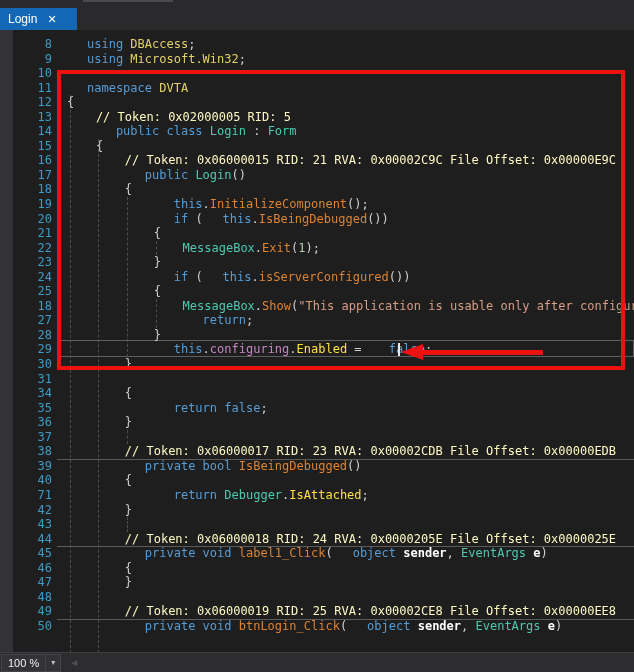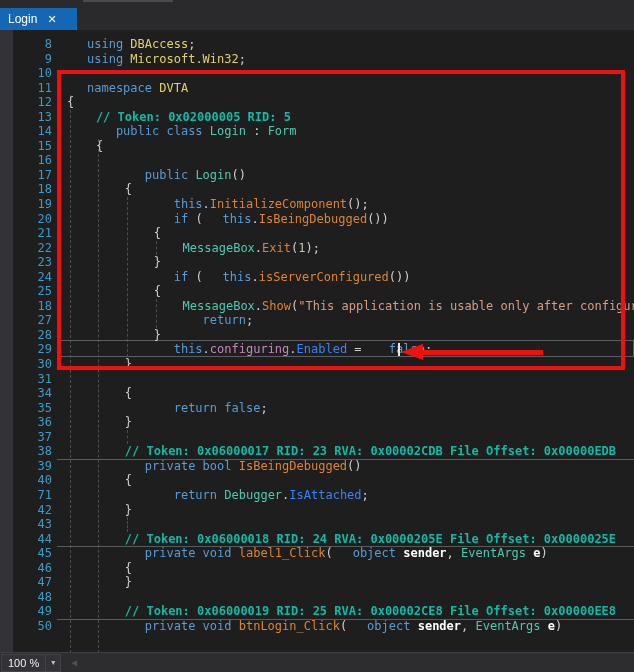--- a/index.html
+++ b/index.html
@@ -20,24 +20,24 @@
   .code-lines { position:absolute; left:0; top:7px; width:100%; z-index:3;
                 font-family:"DejaVu Sans Mono", monospace; font-size:12px; }
   .line { display:flex; height:14.55px; line-height:14.55px; white-space:pre; }
   .ln { display:inline-block; width:52px; text-align:right; color:#3d9bc7; flex:0 0 52px; }
   .codetxt { margin-left:15px; white-space:pre; }
 
   .tok-k  { color:#569cd6;margin-left:20px; }
   .tok-t  { color:#4ec9b0; }
   .tok-m  { color:#de8332; }
   .tok-p  { color:#d0d0d0; }
-  .tok-c  { color:#14b8a6;font-weight:bold; }
+  .tok-c  { color:#fef9c3; }
   .tok-s  { color:#d69d85; }
   .tok-f  { color:#c586c0; }
-  .tok-pr { color:#3b82f6; }
+  .tok-pr { color:#fde047; }
   .tok-n  { color:#b5cea8; }
   .tok-pa { color:#ffffff; font-weight:bold; }
   .tok-ns { color:#e2d16b; }
 
   .guide { position:absolute; width:0; border-left:1px dashed #4d4d4d; z-index:1; }
   .sep   { position:absolute; left:57px; right:0; height:1px; background:#5a5a5a; z-index:1; }
   .current-line-box { position:absolute; left:60px; width:574px; top:310px; height:17px;
                       border:1px solid #5e5e5e; z-index:2; }
   .caret { position:absolute; left:398px; top:313px; width:2px; height:13px; background:#e8e8e8; z-index:4; }
 
@@ -76,21 +76,21 @@
   <div class="current-line-box"></div>
   <div class="code-lines">
       <div class="line"><span class="ln">8</span><span class="codetxt"><span class="tok-k">using </span><span class="tok-ns">DBAccess</span><span class="tok-p">;</span></span></div>
       <div class="line"><span class="ln">9</span><span class="codetxt"><span class="tok-k">using </span><span class="tok-ns">Microsoft.Win32</span><span class="tok-p">;</span></span></div>
       <div class="line"><span class="ln">10</span><span class="codetxt"></span></div>
       <div class="line"><span class="ln">11</span><span class="codetxt"><span class="tok-k">namespace </span><span class="tok-ns">DVTA</span></span></div>
       <div class="line"><span class="ln">12</span><span class="codetxt"><span class="tok-p">{</span></span></div>
       <div class="line"><span class="ln">13</span><span class="codetxt"><span class="tok-c">    // Token: 0x02000005 RID: 5</span></span></div>
       <div class="line"><span class="ln">14</span><span class="codetxt"><span class="tok-k">    public class </span><span class="tok-t">Login</span><span class="tok-p"> : </span><span class="tok-t">Form</span></span></div>
       <div class="line"><span class="ln">15</span><span class="codetxt"><span class="tok-p">    {</span></span></div>
-      <div class="line"><span class="ln">16</span></div>
+      <div class="line"><span class="ln">16</span><span class="codetxt"><span class="tok-c">        // Token: 0x06000015 RID: 21 RVA: 0x00002C9C File Offset: 0x00000E9C</span></span></div>
       <div class="line"><span class="ln">17</span><span class="codetxt"><span class="tok-k">        public </span><span class="tok-t">Login</span><span class="tok-p">()</span></span></div>
       <div class="line"><span class="ln">18</span><span class="codetxt"><span class="tok-p">        {</span></span></div>
       <div class="line"><span class="ln">19</span><span class="codetxt"><span class="tok-k">            this</span><span class="tok-p">.</span><span class="tok-m">InitializeComponent</span><span class="tok-p">();</span></span></div>
       <div class="line"><span class="ln">20</span><span class="codetxt"><span class="tok-k">            if</span><span class="tok-p"> (</span><span class="tok-k">this</span><span class="tok-p">.</span><span class="tok-m">IsBeingDebugged</span><span class="tok-p">())</span></span></div>
       <div class="line"><span class="ln">21</span><span class="codetxt"><span class="tok-p">            {</span></span></div>
       <div class="line"><span class="ln">22</span><span class="codetxt"><span class="tok-t">                MessageBox</span><span class="tok-p">.</span><span class="tok-m">Exit</span><span class="tok-p">(</span><span class="tok-n">1</span><span class="tok-p">);</span></span></div>
       <div class="line"><span class="ln">23</span><span class="codetxt"><span class="tok-p">            }</span></span></div>
       <div class="line"><span class="ln">24</span><span class="codetxt"><span class="tok-k">            if</span><span class="tok-p"> (</span><span class="tok-k">this</span><span class="tok-p">.</span><span class="tok-m">isServerConfigured</span><span class="tok-p">())</span></span></div>
       <div class="line"><span class="ln">25</span><span class="codetxt"><span class="tok-p">            {</span></span></div>
       <div class="line"><span class="ln">18</span><span class="codetxt"><span class="tok-t">                MessageBox</span><span class="tok-p">.</span><span class="tok-m">Show</span><span class="tok-p">(</span><span class="tok-s">"This application is usable only after configuring</span></span></div>

